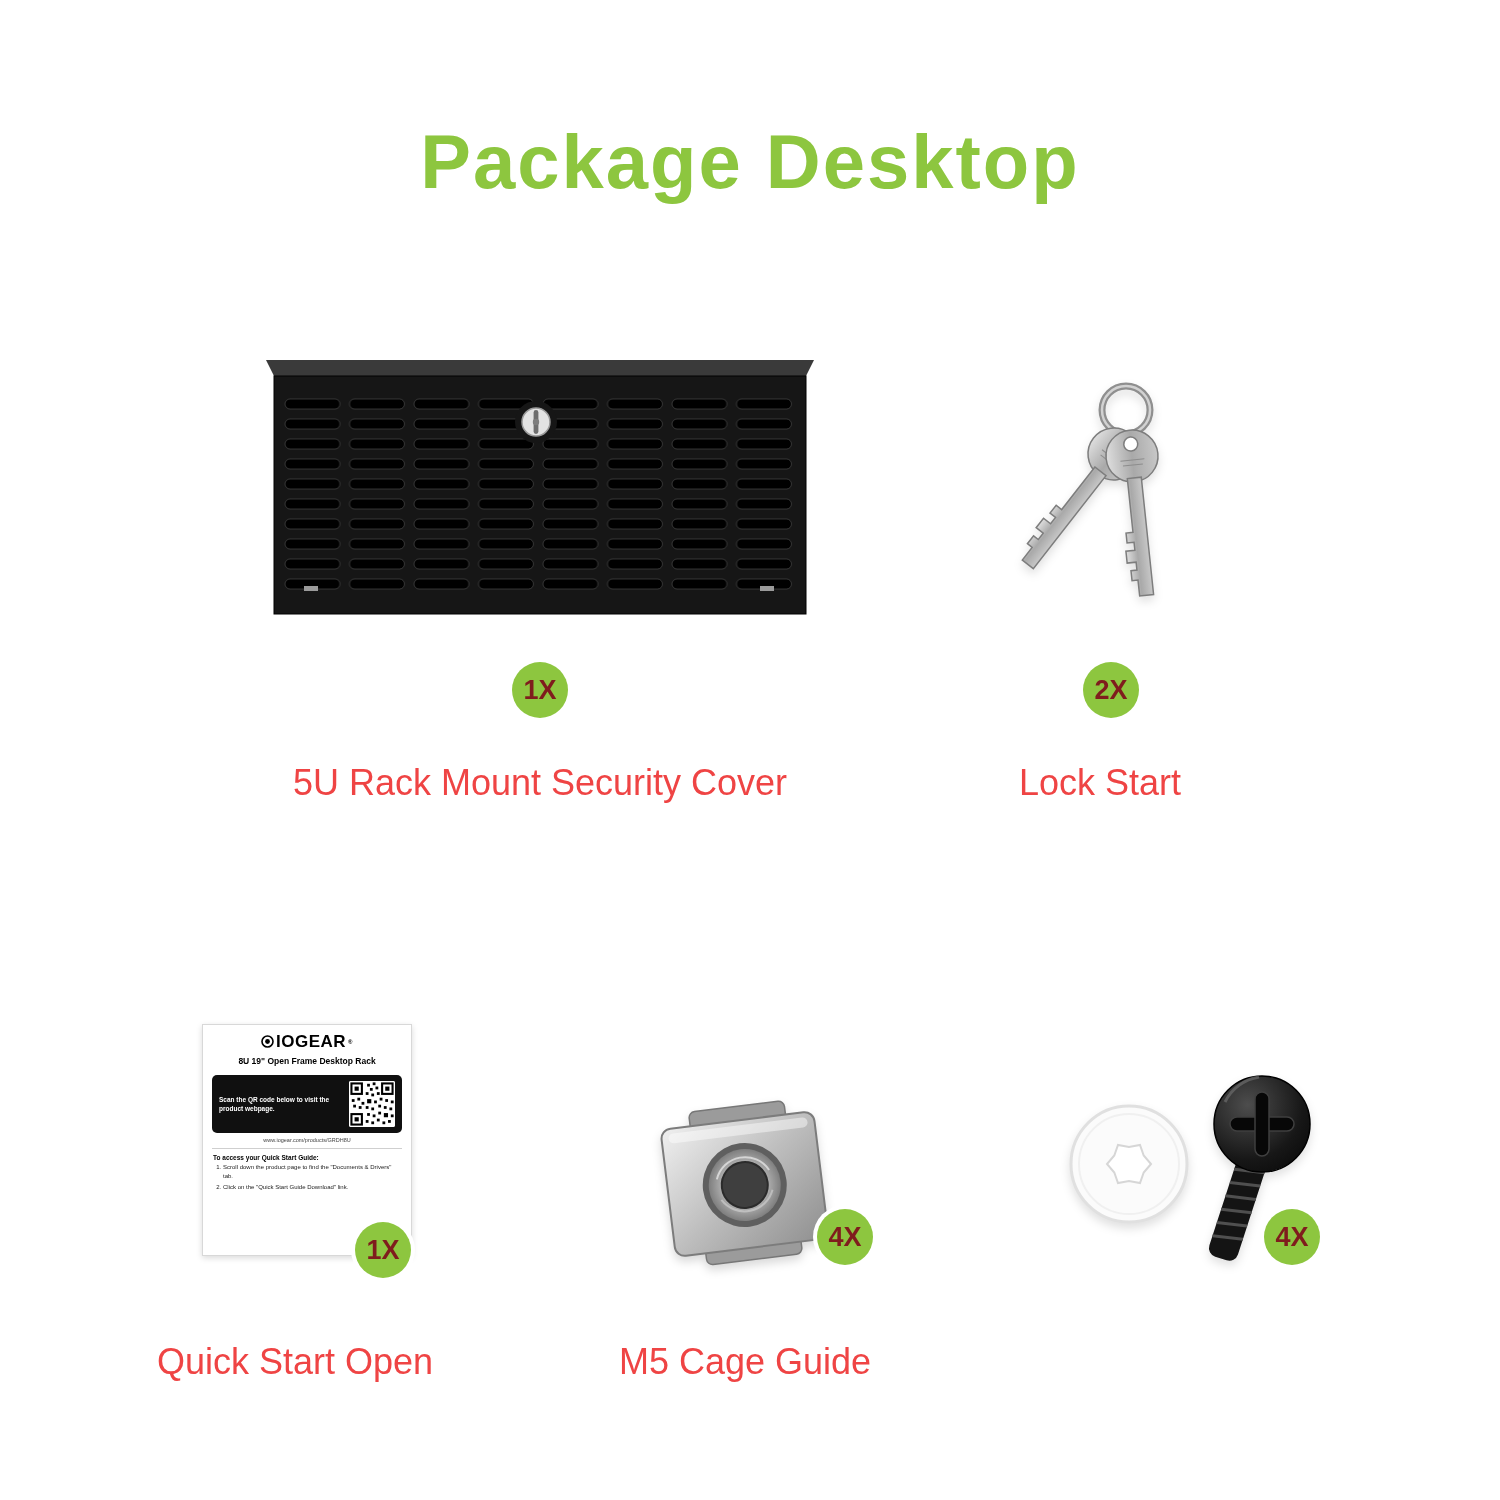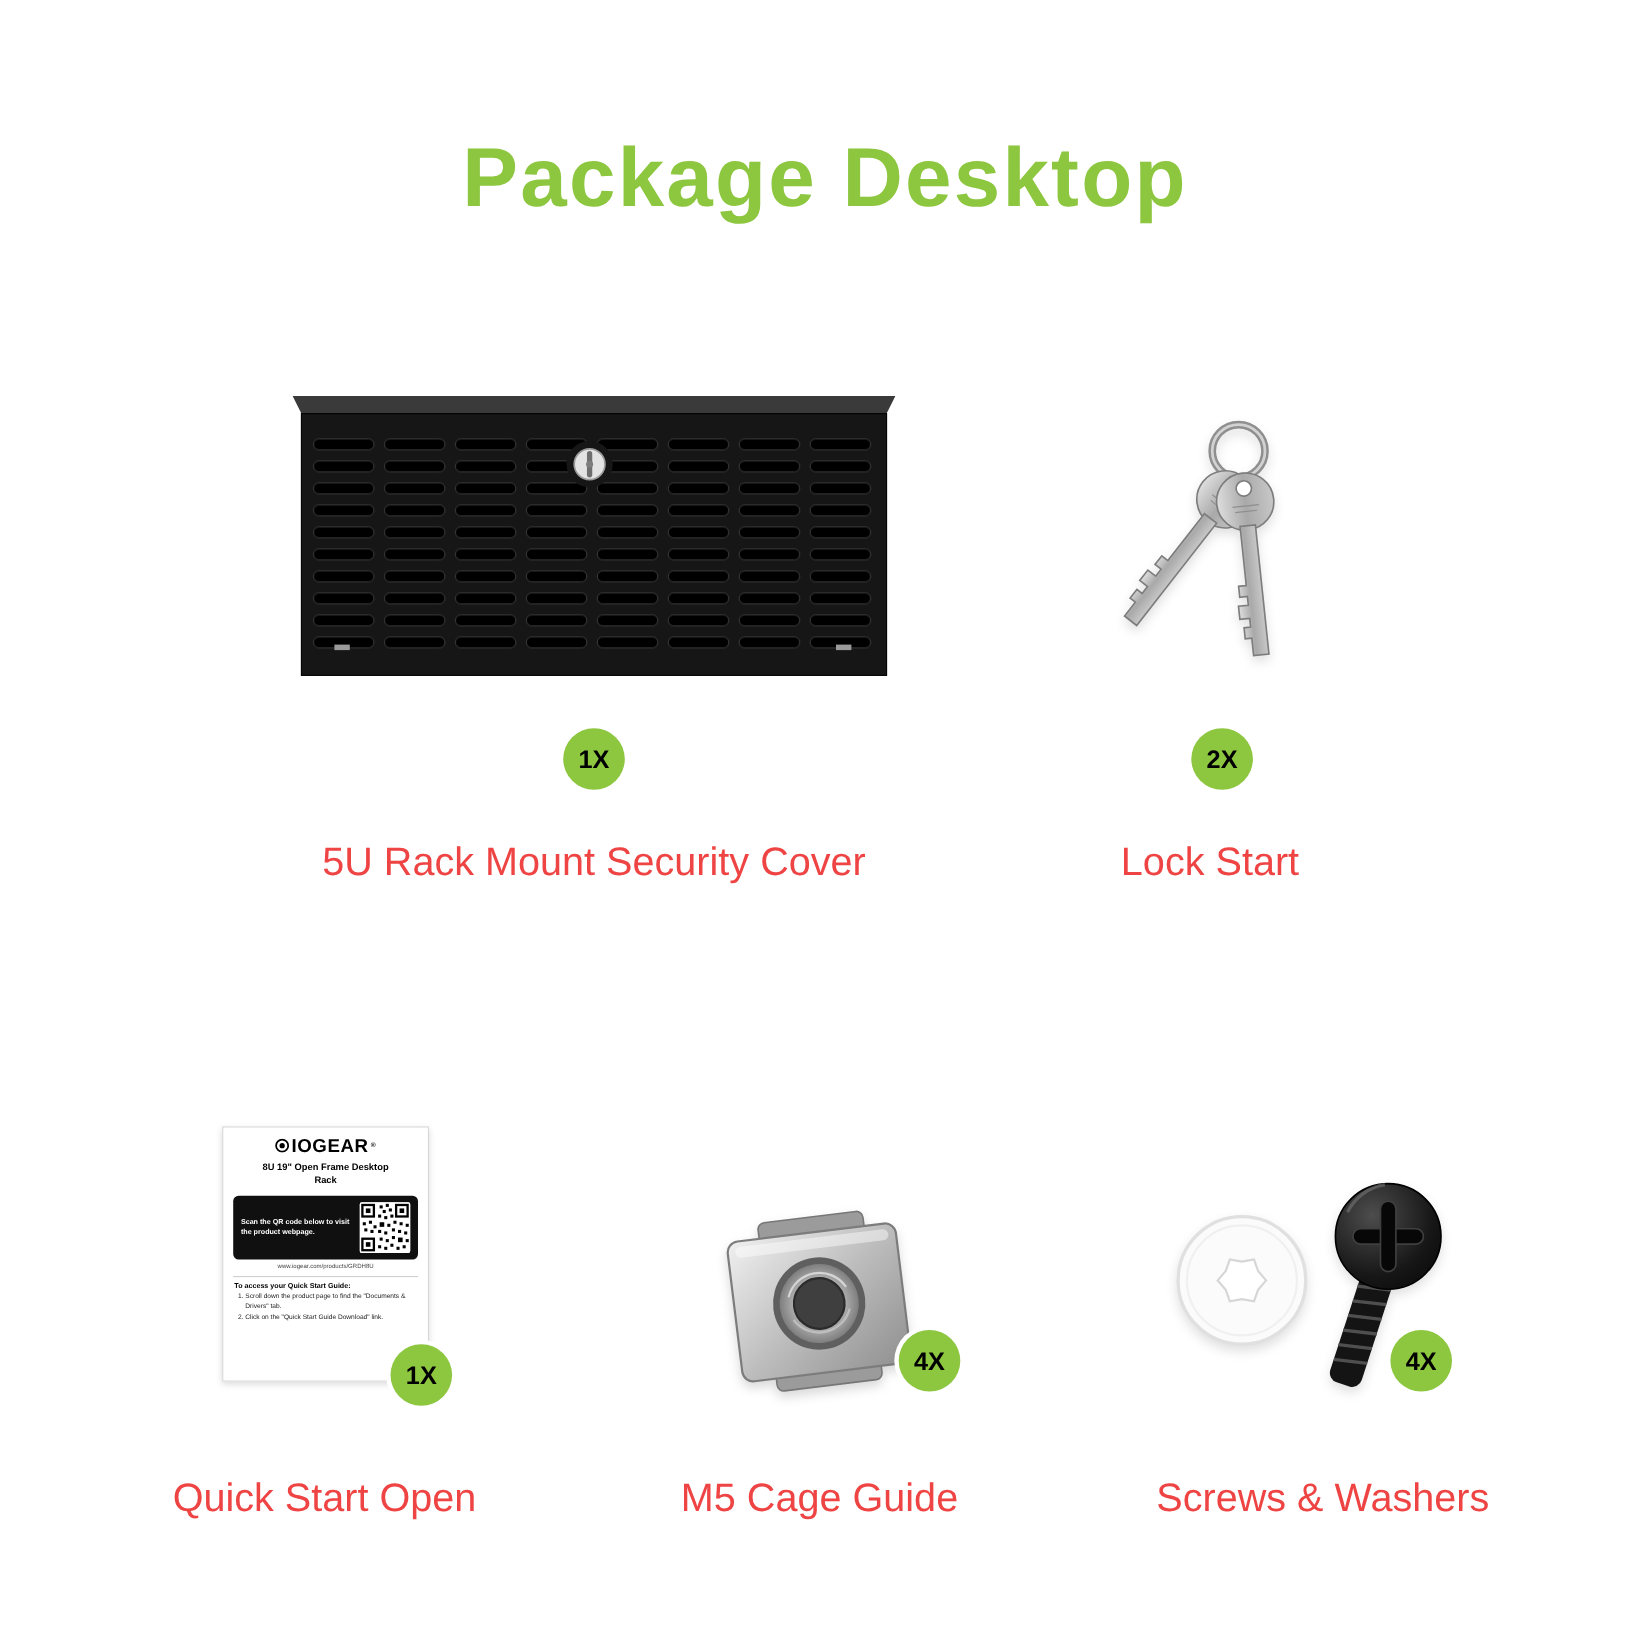--- a/index.html
+++ b/index.html
@@ -9,21 +9,21 @@
   }
   .title {
     position:absolute; top:118px; left:0; right:0; margin:0;
     text-align:center; font-size:76px; font-weight:bold;
     letter-spacing:2px; color:#8DC63F;
   }
   .item { position:absolute; }
   .art  { position:absolute; }
   .badge {
     position:absolute; width:56px; height:56px; border-radius:50%;
-    background:#8DC63F; color:#000000; font-weight:bold; font-size:23px;
+    background:#8DC63F; color:#7f1d1d; font-weight:bold; font-size:27px;
     display:flex; align-items:center; justify-content:center;
     box-shadow:0 0 0 4px #ffffff; z-index:5;
   }
   .label {
     position:absolute; left:0; right:0; text-align:center;
     font-size:36px; font-weight:500; color:#ef4444; white-space:nowrap;
   }
 
   
   #item-cover  { left:240px;  top:360px;  width:600px; height:480px; }
@@ -41,21 +41,21 @@
   #item-keys   .badge { left:133px; top:302px; }
   #item-qsg    .badge { left:225px; top:202px; }
   #item-nuts   .badge { left:237px; top:189px; }
   #item-screws .badge { left:254px; top:189px; }
 
   #item-cover .label, #item-keys .label { top:402px; }
   #item-qsg .label, #item-nuts .label, #item-screws .label { top:321px; }
 
   
   .paper {
-    position:absolute; left:72px; top:4px; width:188px; height:232px;
+    position:absolute; left:72px; top:4px; width:210px; height:232px;
     background:#ffffff; border:1px solid #d8d8d8;
     box-shadow:0 2px 6px rgba(0,0,0,0.15);
     text-align:center; box-sizing:border-box; padding-top:8px;
     color:#000;
   }
   .qsg-logo {
     display:flex; align-items:center; justify-content:center; gap:2px;
     font-weight:bold; font-size:17px; letter-spacing:0.5px; line-height:1;
   }
   .qsg-logo sup { font-size:6px; }
@@ -272,16 +272,15 @@
       </g>
 
       <circle cx="207" cy="72" r="48" fill="url(#s-head)" stroke="#000000" stroke-width="1.5"></circle>
       <g fill="#070707" stroke="#3f3f3f" stroke-width="1.5">
         <rect x="175" y="65" width="64" height="14" rx="7"></rect>
         <rect x="200" y="40" width="14" height="64" rx="7"></rect>
       </g>
       <path d="M 170 50 A 46 46 0 0 1 204 25" stroke="#757575" stroke-width="3" fill="none" opacity="0.6"></path>
     </svg>
     <div class="badge">4X</div>
-    <div class="label">Screws &amp; Washers</div>
   </section>
 
 </div>
 
 </body></html>

